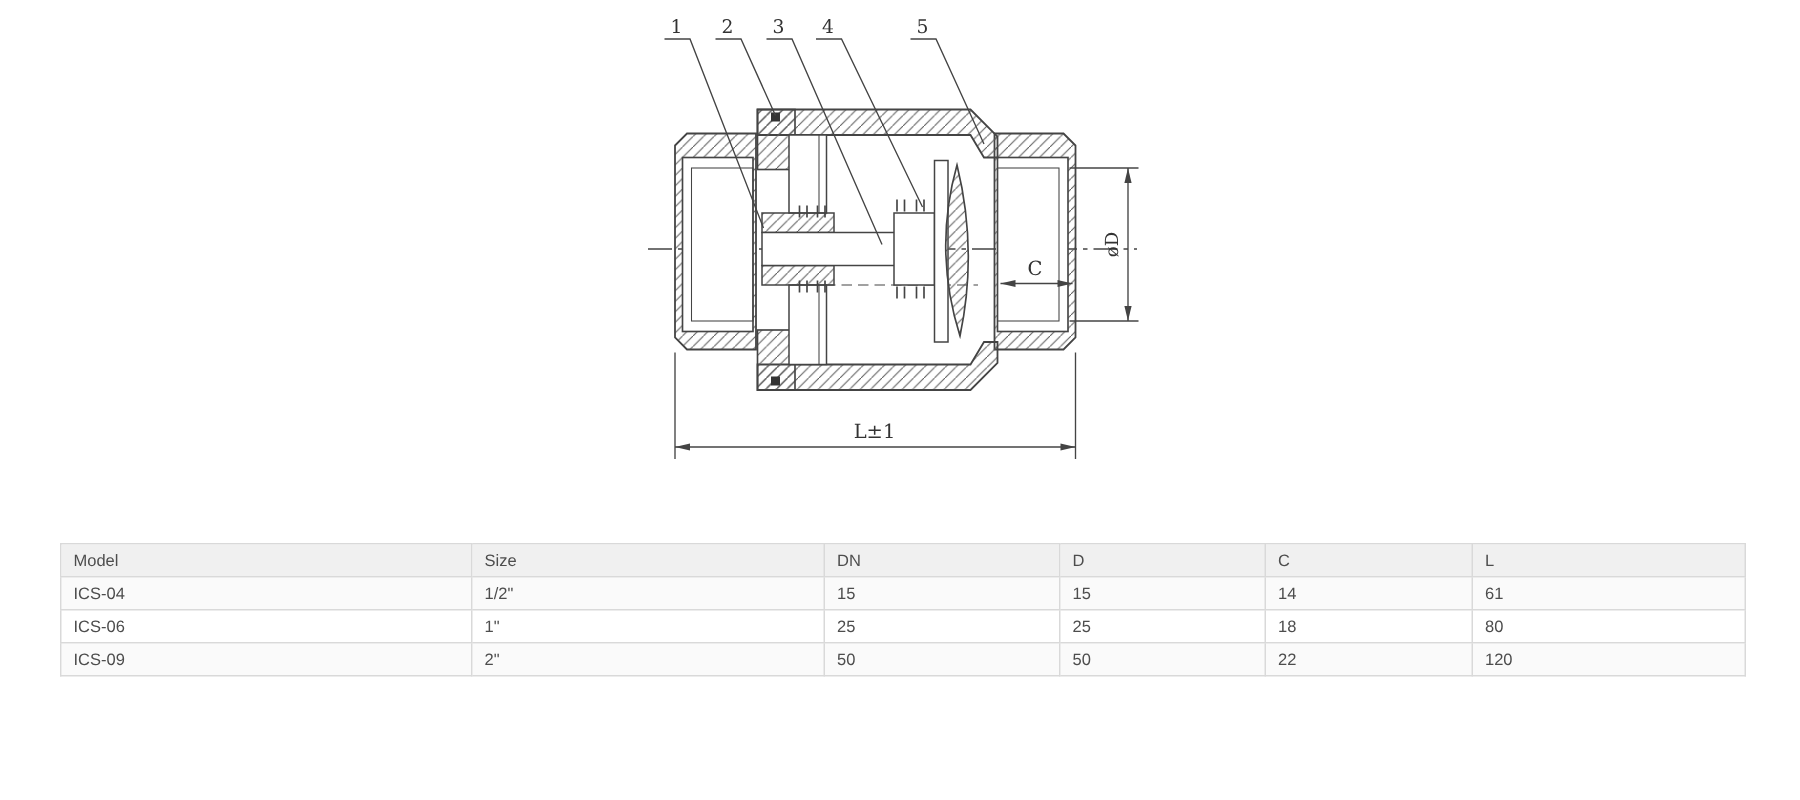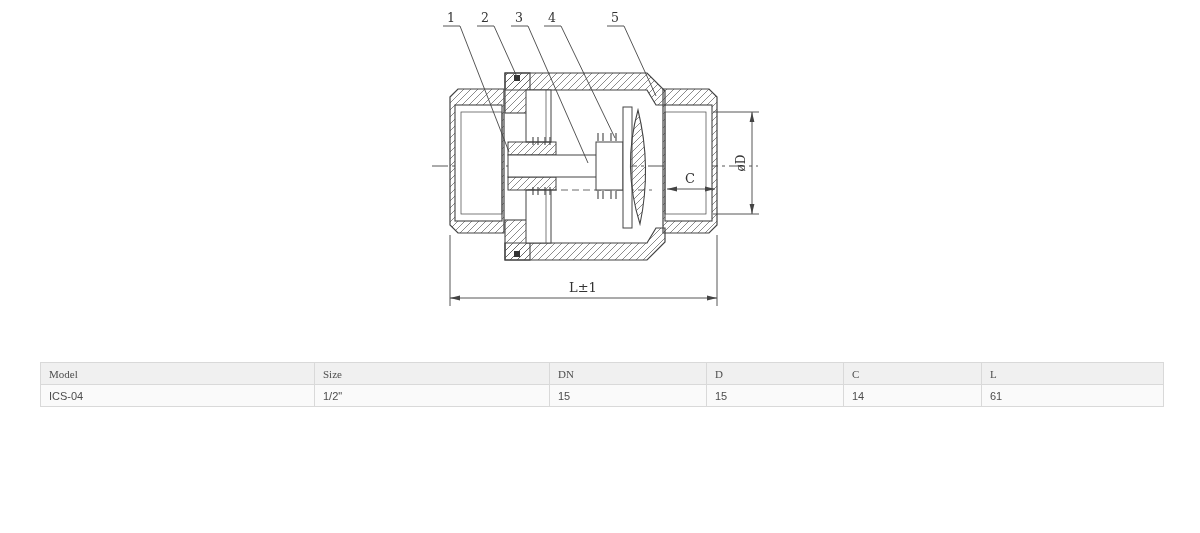--- a/index.html
+++ b/index.html
@@ -1,21 +1,21 @@
 <!DOCTYPE html>
 <html><head>
 <meta charset="utf-8">
 <style>
   html,body{margin:0;padding:0;background:#ffffff;}
   body{width:1200px;height:533px;position:relative;font-family:"Liberation Sans",sans-serif;overflow:hidden;}
   .drawing-wrap{position:absolute;left:0;top:0;width:1200px;height:345px;}
   svg text{font-family:"DejaVu Serif",serif;fill:#333;}
   .spec-table{position:absolute;left:40px;top:362px;width:1123px;border-collapse:collapse;table-layout:fixed;font-size:11px;color:#4d4d4d;}
   .spec-table th,.spec-table td{border:1px solid #d9d9d9;height:21px;padding:0 0 0 8px;text-align:left;font-weight:400;white-space:nowrap;overflow:hidden;}
-  .spec-table thead th{background:#f0f0f0;font-family:Liberation Serif, serif;}
+  .spec-table thead th{background:#f0f0f0;}
   .spec-table tbody tr:nth-child(odd) td{background:#fafafa;}
   .spec-table tbody tr:nth-child(even) td{background:#ffffff;}
 </style>
 </head>
 <body>
 
 <div class="drawing-wrap">
 <svg width="1200" height="345" viewBox="0 0 1200 345">
   <defs>
     <pattern id="hatch" patternUnits="userSpaceOnUse" width="7" height="7">
@@ -131,14 +131,30 @@
   </thead>
   <tbody>
     <tr>
       <td>ICS-04</td>
       <td>1/2"</td>
       <td>15</td>
       <td>15</td>
       <td>14</td>
       <td>61</td>
     </tr>
+    <tr>
+      <td>ICS-06</td>
+      <td>1"</td>
+      <td>25</td>
+      <td>25</td>
+      <td>18</td>
+      <td>80</td>
+    </tr>
+    <tr>
+      <td>ICS-09</td>
+      <td>2"</td>
+      <td>50</td>
+      <td>50</td>
+      <td>22</td>
+      <td>120</td>
+    </tr>
   </tbody>
 </table>
 
 </body></html>

